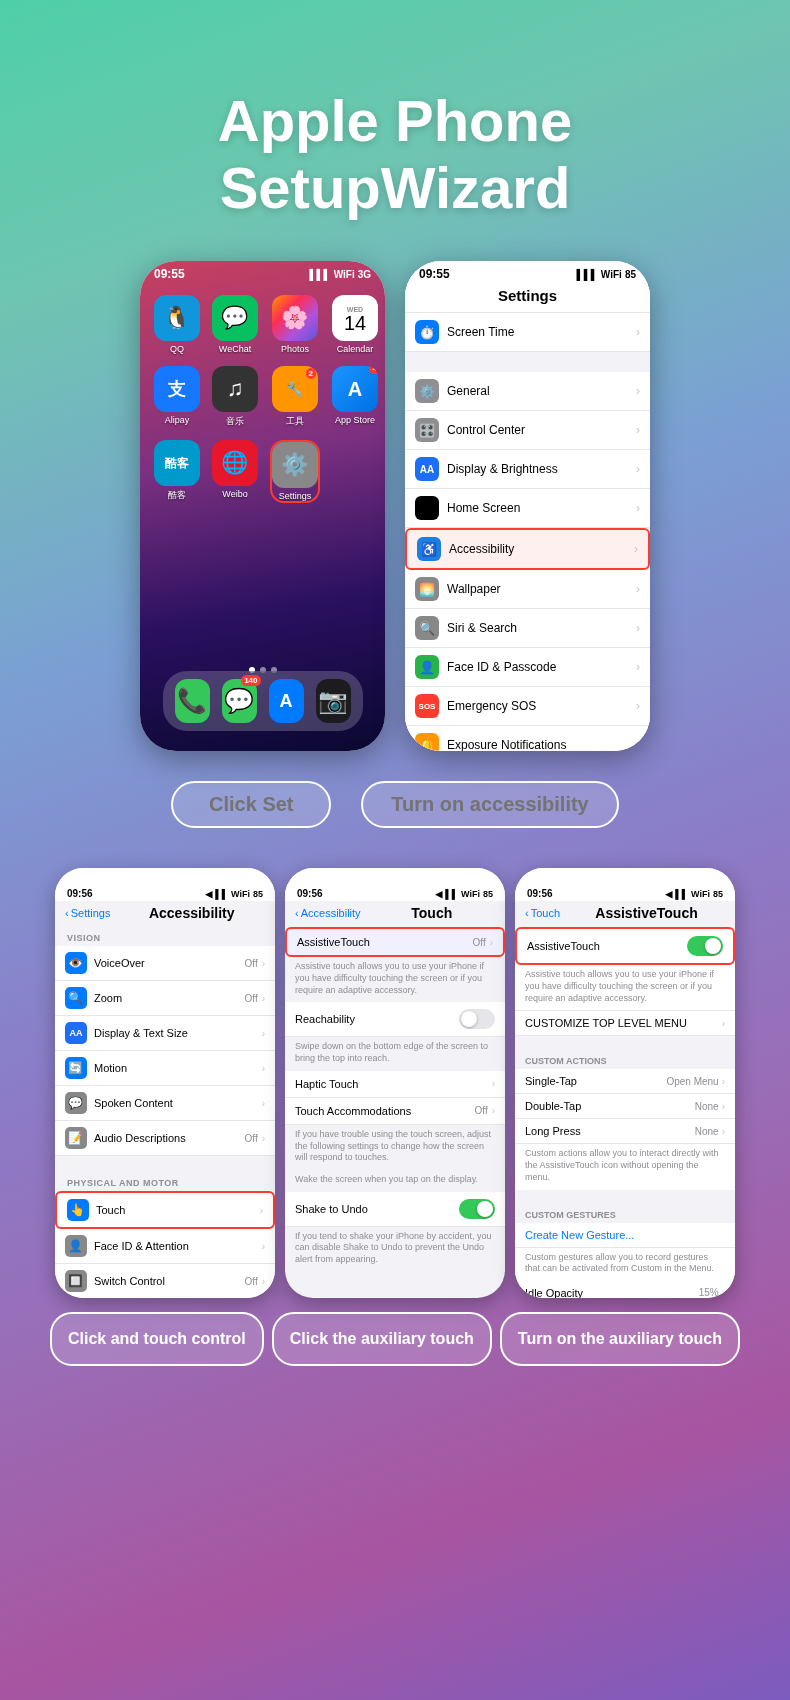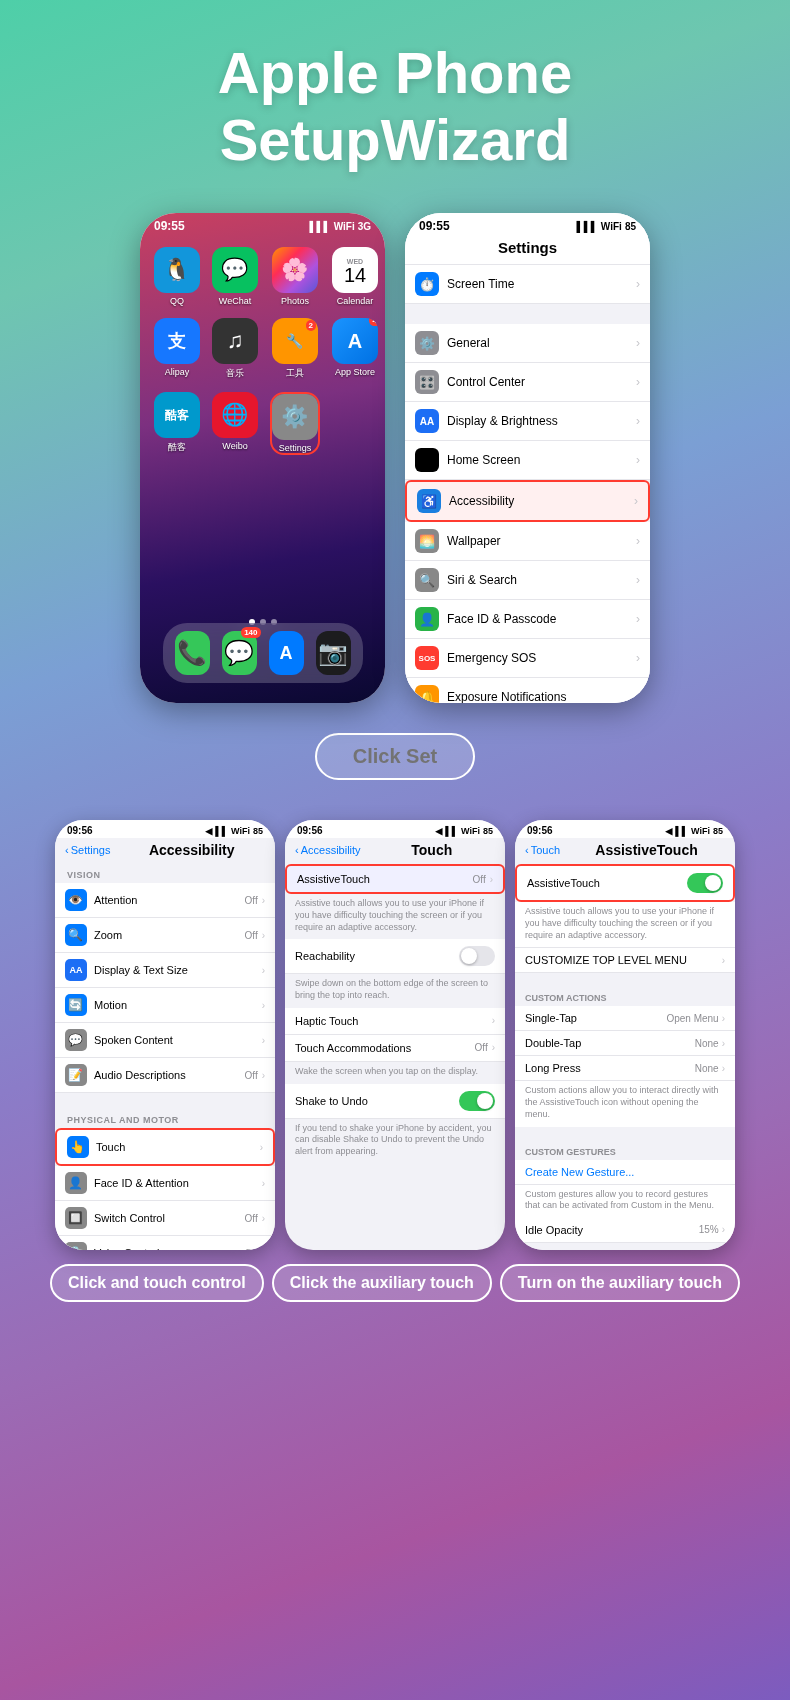--- a/index.html
+++ b/index.html
@@ -15,20 +15,21 @@
     .title-section {
       text-align: center;
       padding: 40px 20px 30px;
     }
     .main-title {
       font-size: 58px;
       font-weight: 700;
       color: white;
       line-height: 1.15;
       text-shadow: 0 2px 8px rgba(0,0,0,0.2);
+      margin-top: 48px;
     }
 
     
     .phones-row {
       display: flex;
       justify-content: center;
       gap: 20px;
       padding: 10px 30px 20px;
     }
 
@@ -262,21 +263,21 @@
       box-shadow: 0 6px 20px rgba(0,0,0,0.3);
       width: 220px;
       height: 430px;
       flex-shrink: 0;
     }
 
     .small-status-bar {
       display: flex;
       justify-content: space-between;
       align-items: center;
-      padding: 5px 12px 2px;
+      padding: 20px 12px 2px;
       font-size: 10px;
       font-weight: 600;
       background: white;
     }
 
     
     .acc-screen { background: #f2f2f7; }
     .acc-nav {
       background: #f2f2f7;
       padding: 4px 10px 6px;
@@ -401,21 +402,21 @@
     .bottom-labels-row {
       display: flex;
       justify-content: center;
       gap: 8px;
       padding: 14px 10px 10px;
     }
     .bottom-label {
       background: rgba(255,255,255,0.15);
       border: 2.5px solid white;
       border-radius: 22px;
-      padding: 8px 16px;
+      padding: 16px 16px;
       color: white;
       font-size: 16px;
       font-weight: 700;
       text-align: center;
       min-width: 130px;
     }
     .bottom-label.wide { min-width: 155px; }
   </style>
 </head>
 <body>
@@ -588,20 +589,21 @@
           <span class="settings-chevron">›</span>
         </div>
 
       </div>
     </div>
   </div>
 </div>
 
 <div class="action-labels-row">
   <div class="action-label">Click Set</div>
+  <div class="action-label">Turn on accessibility</div>
 </div>
 
 <div class="bottom-section">
   <div class="three-phones-row">
 
     <div class="small-phone acc-screen">
       <div class="small-status-bar">
         <span>09:56</span>
         <div style="display:flex; gap:3px; font-size:9px;">
           <span>◀</span>
@@ -614,21 +616,21 @@
         <div class="acc-back">
           <span>‹</span>
           <span>Settings</span>
         </div>
         <div class="acc-page-title">Accessibility</div>
       </div>
 
       <div class="acc-section-header">VISION</div>
       <div class="acc-row">
         <div class="acc-row-icon" style="background:#007aff;">👁️</div>
-        <span class="acc-row-label">Attention</span>
+        <span class="acc-row-label">VoiceOver</span>
         <span class="acc-row-value">Off</span>
         <span class="acc-chevron">›</span>
       </div>
       <div class="acc-row">
         <div class="acc-row-icon" style="background:#007aff;">🔍</div>
         <span class="acc-row-label">Zoom</span>
         <span class="acc-row-value">Off</span>
         <span class="acc-chevron">›</span>
       </div>
       <div class="acc-row">
@@ -717,20 +719,21 @@
       <div class="touch-row">
         <span class="touch-row-label">Haptic Touch</span>
         <span class="touch-chevron">›</span>
       </div>
 
       <div class="touch-row">
         <span class="touch-row-label">Touch Accommodations</span>
         <span class="touch-row-value">Off</span>
         <span class="touch-chevron">›</span>
       </div>
+      <div class="touch-desc">If you have trouble using the touch screen, adjust the following settings to change how the screen will respond to touches.</div>
 
       <div class="touch-desc">Wake the screen when you tap on the display.</div>
 
       <div class="touch-row">
         <span class="touch-row-label">Shake to Undo</span>
         <div class="toggle on">
             <div class="toggle-knob"></div>
           </div>
       </div>
       <div class="touch-desc">If you tend to shake your iPhone by accident, you can disable Shake to Undo to prevent the Undo alert from appearing.</div>

